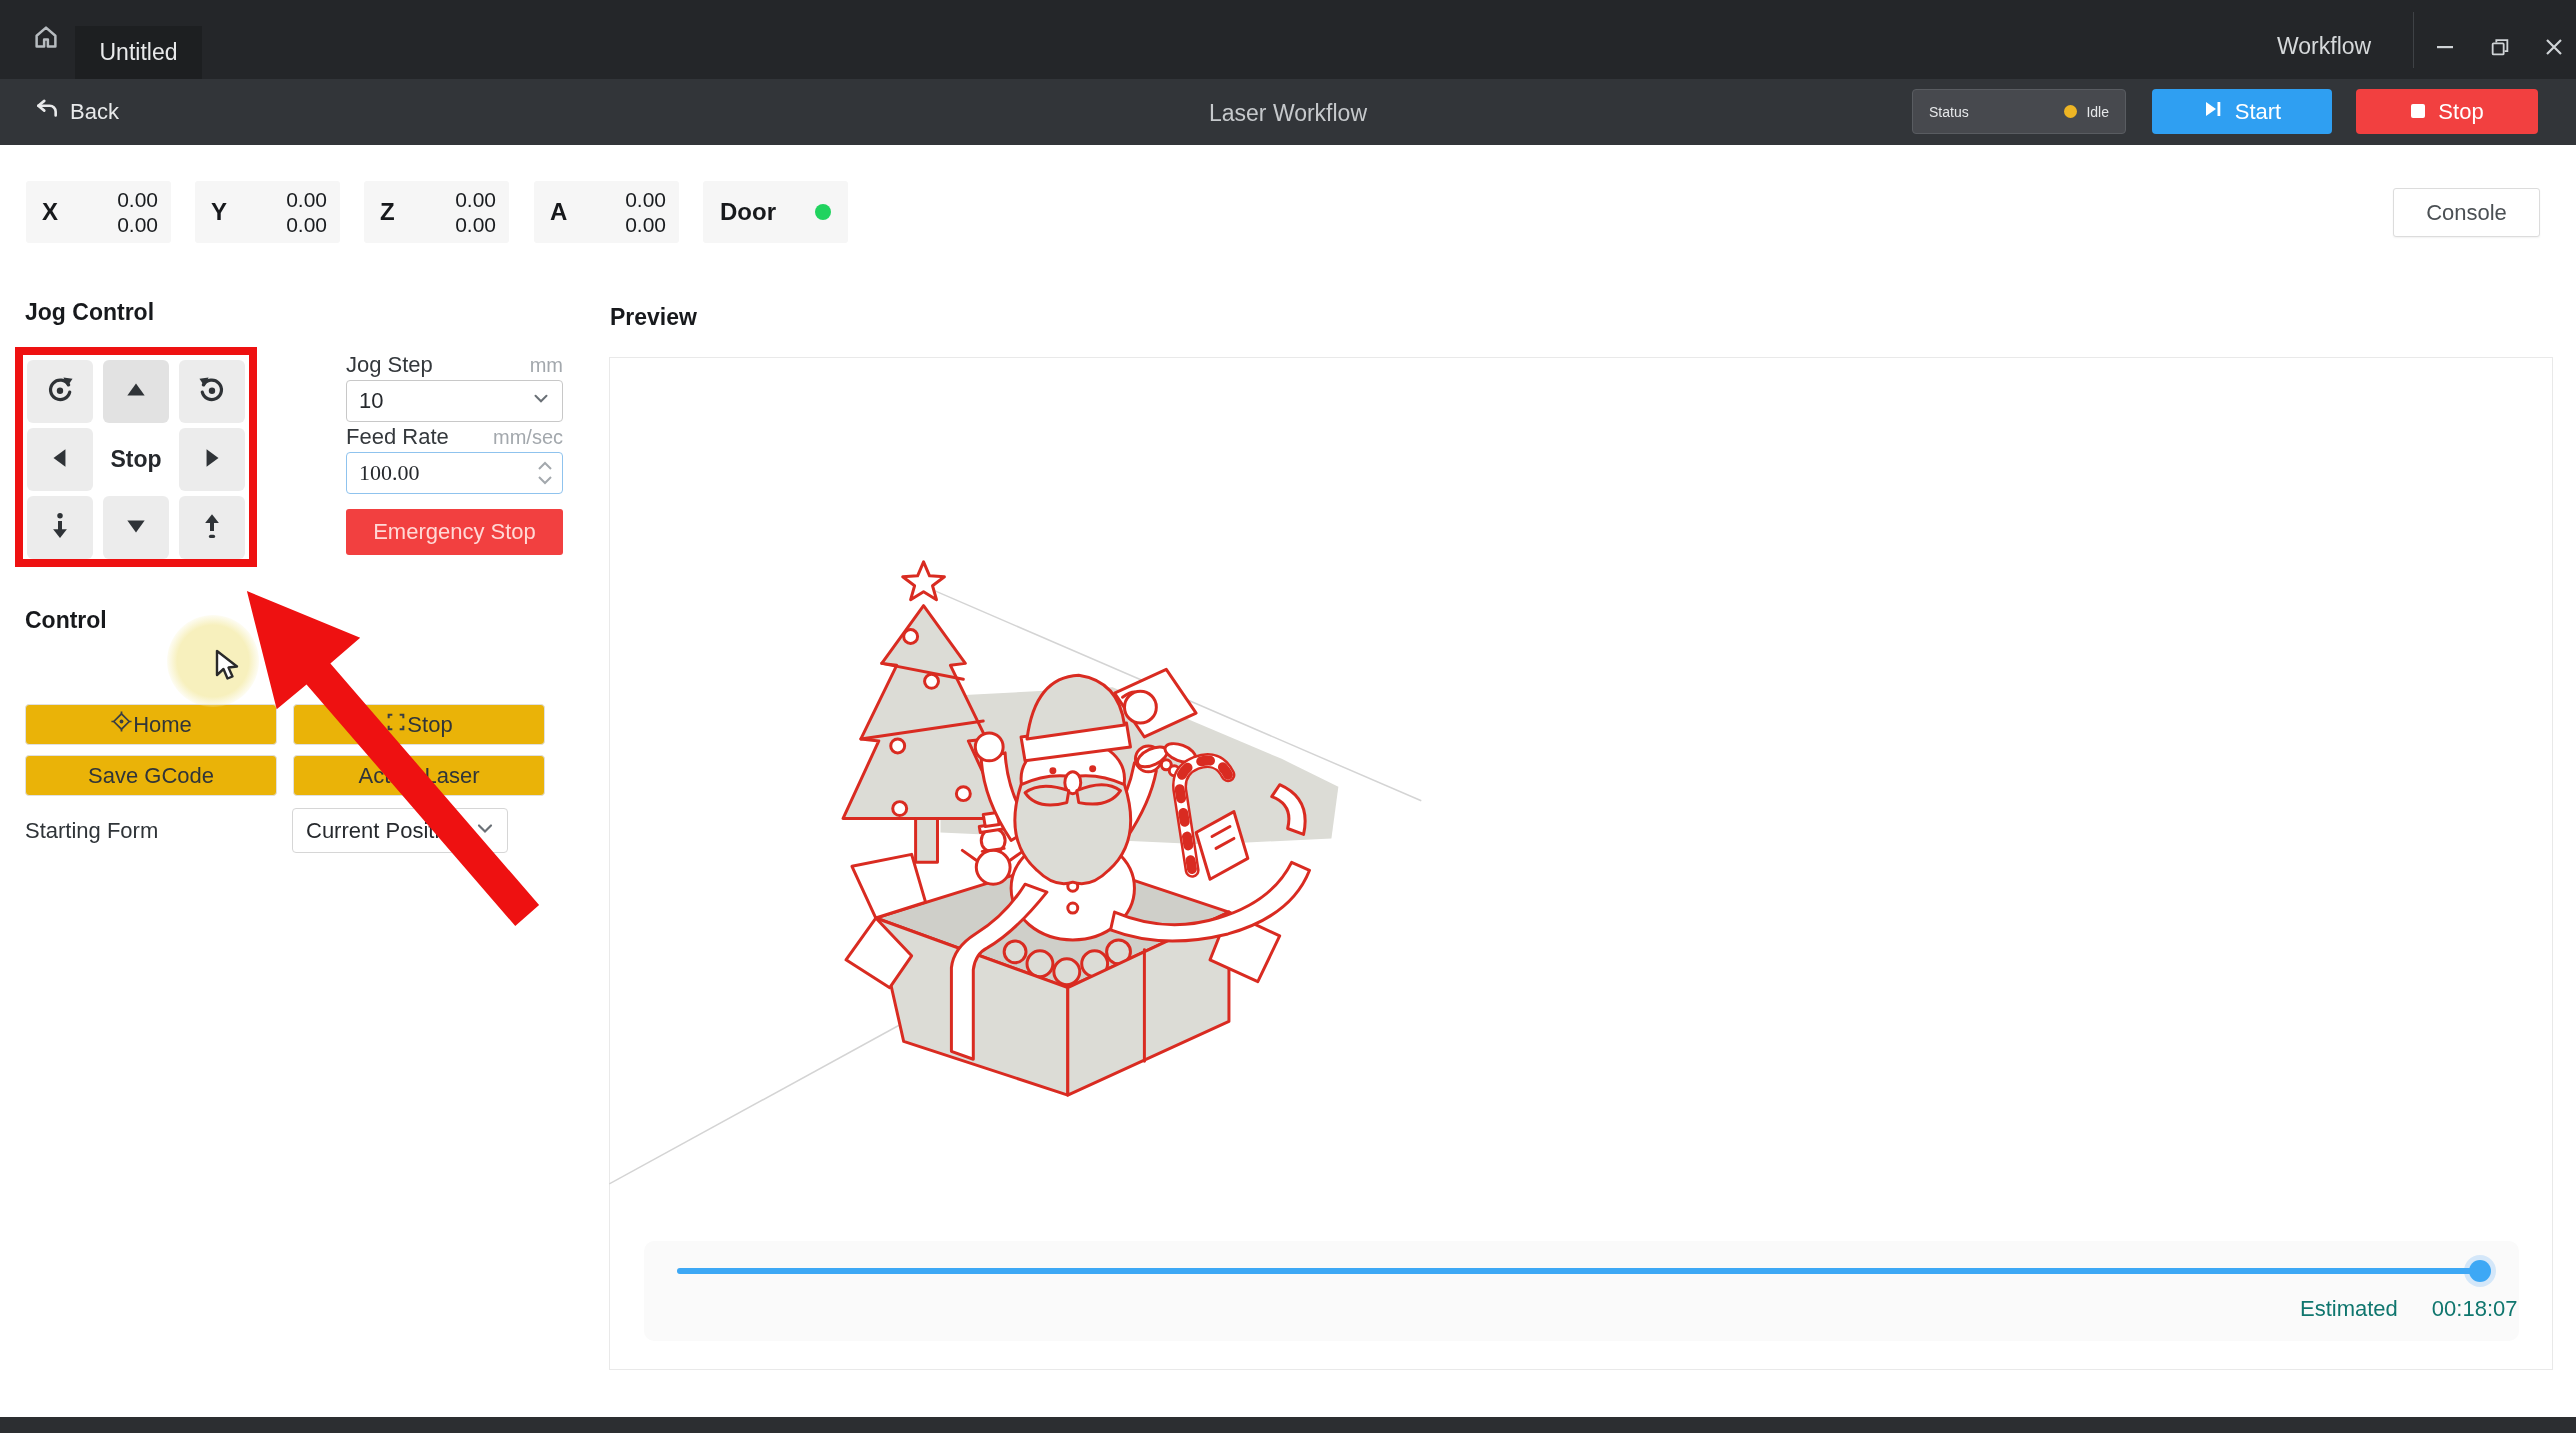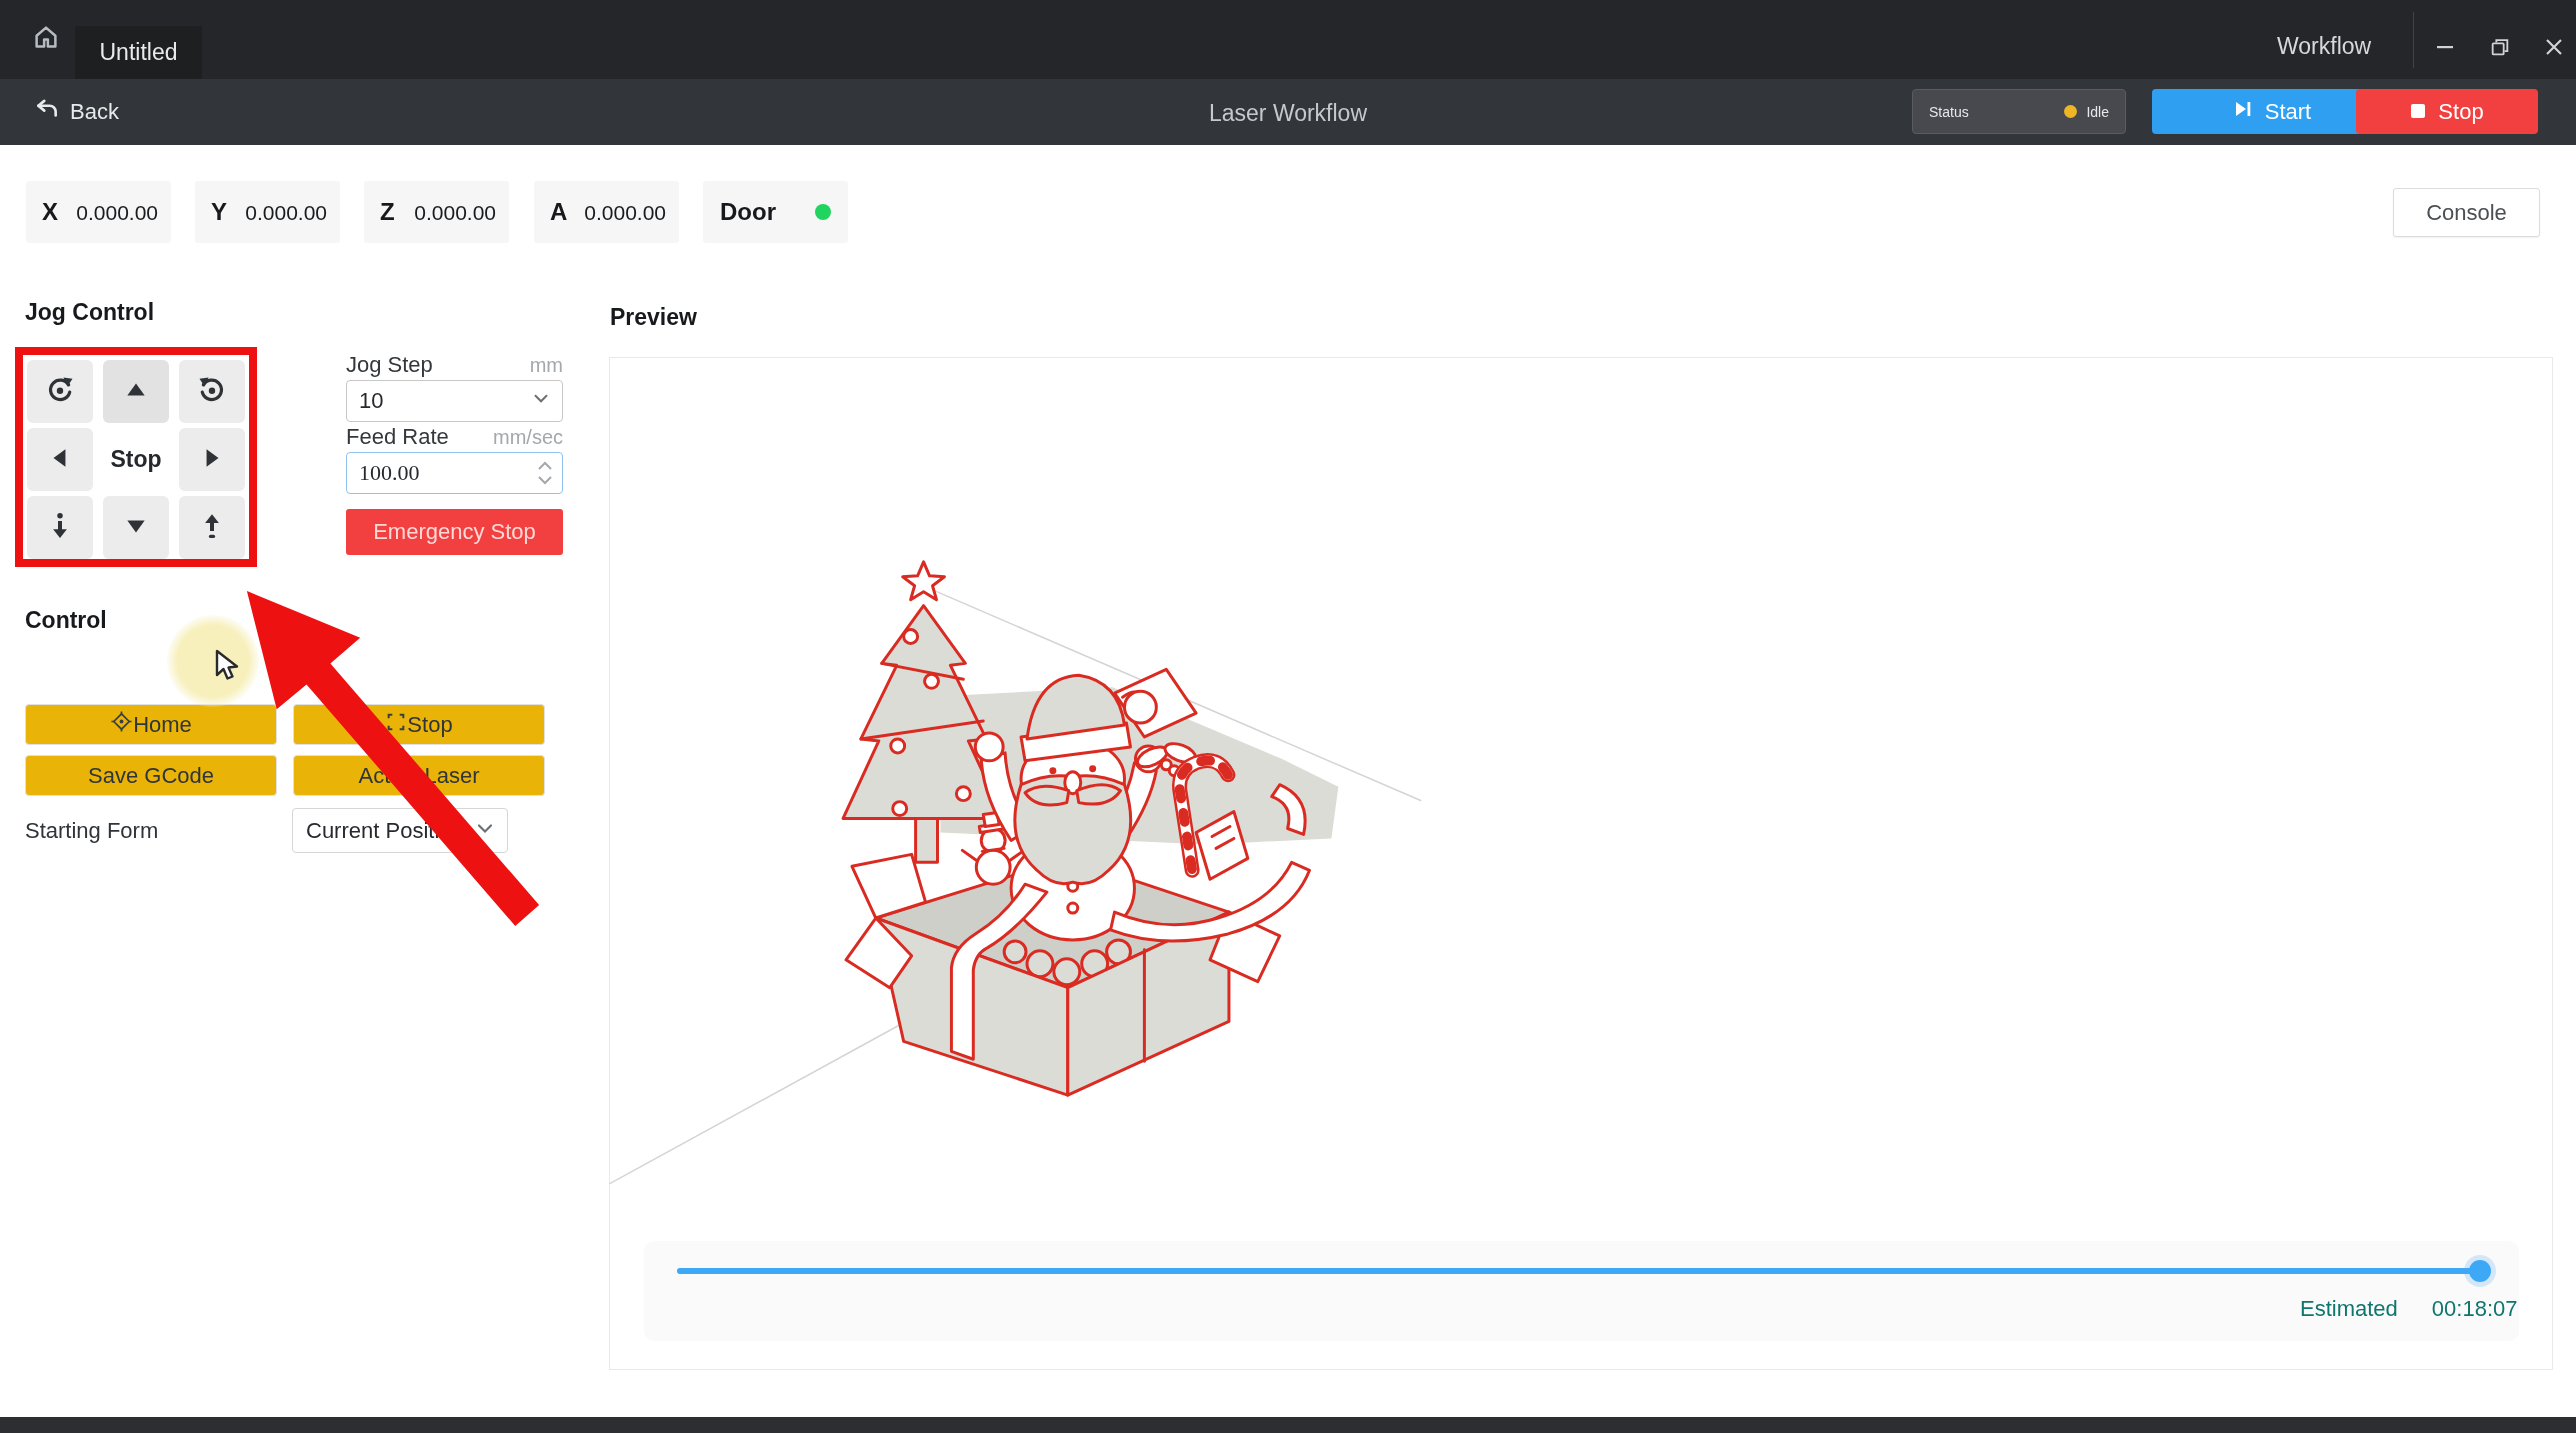--- a/index.html
+++ b/index.html
@@ -20,27 +20,27 @@
   .center-title{position:absolute;left:0;top:100px;width:2576px;text-align:center;font-size:23px;color:#c6c9cc;pointer-events:none;}
   .status-chip{position:absolute;left:1912px;top:89px;width:214px;height:45px;background:#47494e;border:1px solid #595c61;
                border-radius:4px;box-sizing:border-box;display:flex;align-items:center;justify-content:space-between;
                padding:0 16px;color:#e6e8ea;font-size:14px;}
   .status-right{display:flex;align-items:center;gap:9px;}
   .dot{border-radius:50%;display:inline-block;}
   .idle-dot{width:13px;height:13px;background:var(--idle-dot,#eeb524);}
   .door-dot{width:16px;height:16px;background:var(--door-dot,#21d35f);}
   .tb-btn{position:absolute;top:89px;height:45px;border-radius:4px;color:#fff;font-size:22px;
           display:flex;align-items:center;justify-content:center;gap:12px;}
-  .start-btn{left:2152px;width:180px;background:var(--accent-blue,#2f9ff2);padding-left:30px;}
+  .start-btn{left:2152px;width:180px;background:var(--accent-blue,#2f9ff2);}
   .stop-btn{left:2356px;width:182px;background:var(--danger-red,#f24040);}
   
   .axis-chip{position:absolute;top:181px;width:145px;height:62px;background:#f6f6f6;border-radius:3px;
              display:flex;align-items:center;justify-content:space-between;padding:0 13px 0 16px;box-sizing:border-box;}
   .axis-label{font-size:24px;font-weight:bold;color:#17191c;}
-  .axis-values{display:flex;flex-direction:row;align-items:flex-end;font-size:21px;line-height:25px;color:#191c1f;}
+  .axis-values{display:flex;flex-direction:column;align-items:flex-end;font-size:21px;line-height:25px;color:#191c1f;}
   .door-chip{position:absolute;left:703px;top:181px;width:145px;height:62px;background:#f6f6f6;border-radius:3px;
              display:flex;align-items:center;justify-content:space-between;padding:0 17px;box-sizing:border-box;}
   .console-btn{position:absolute;left:2393px;top:188px;width:147px;height:49px;background:#fff;border:1px solid #dcdcdc;
                border-radius:3px;box-sizing:border-box;display:flex;align-items:center;justify-content:center;
                font-size:22px;color:#4b5054;box-shadow:0 1px 2px rgba(0,0,0,.06);}
   
   .sec-heading{position:absolute;font-size:23px;font-weight:bold;color:#17191c;}
   
   .jog-grid{position:absolute;left:27px;top:360px;display:grid;grid-template-columns:repeat(3,66px);
             grid-template-rows:repeat(3,63px);gap:5px 10px;}

